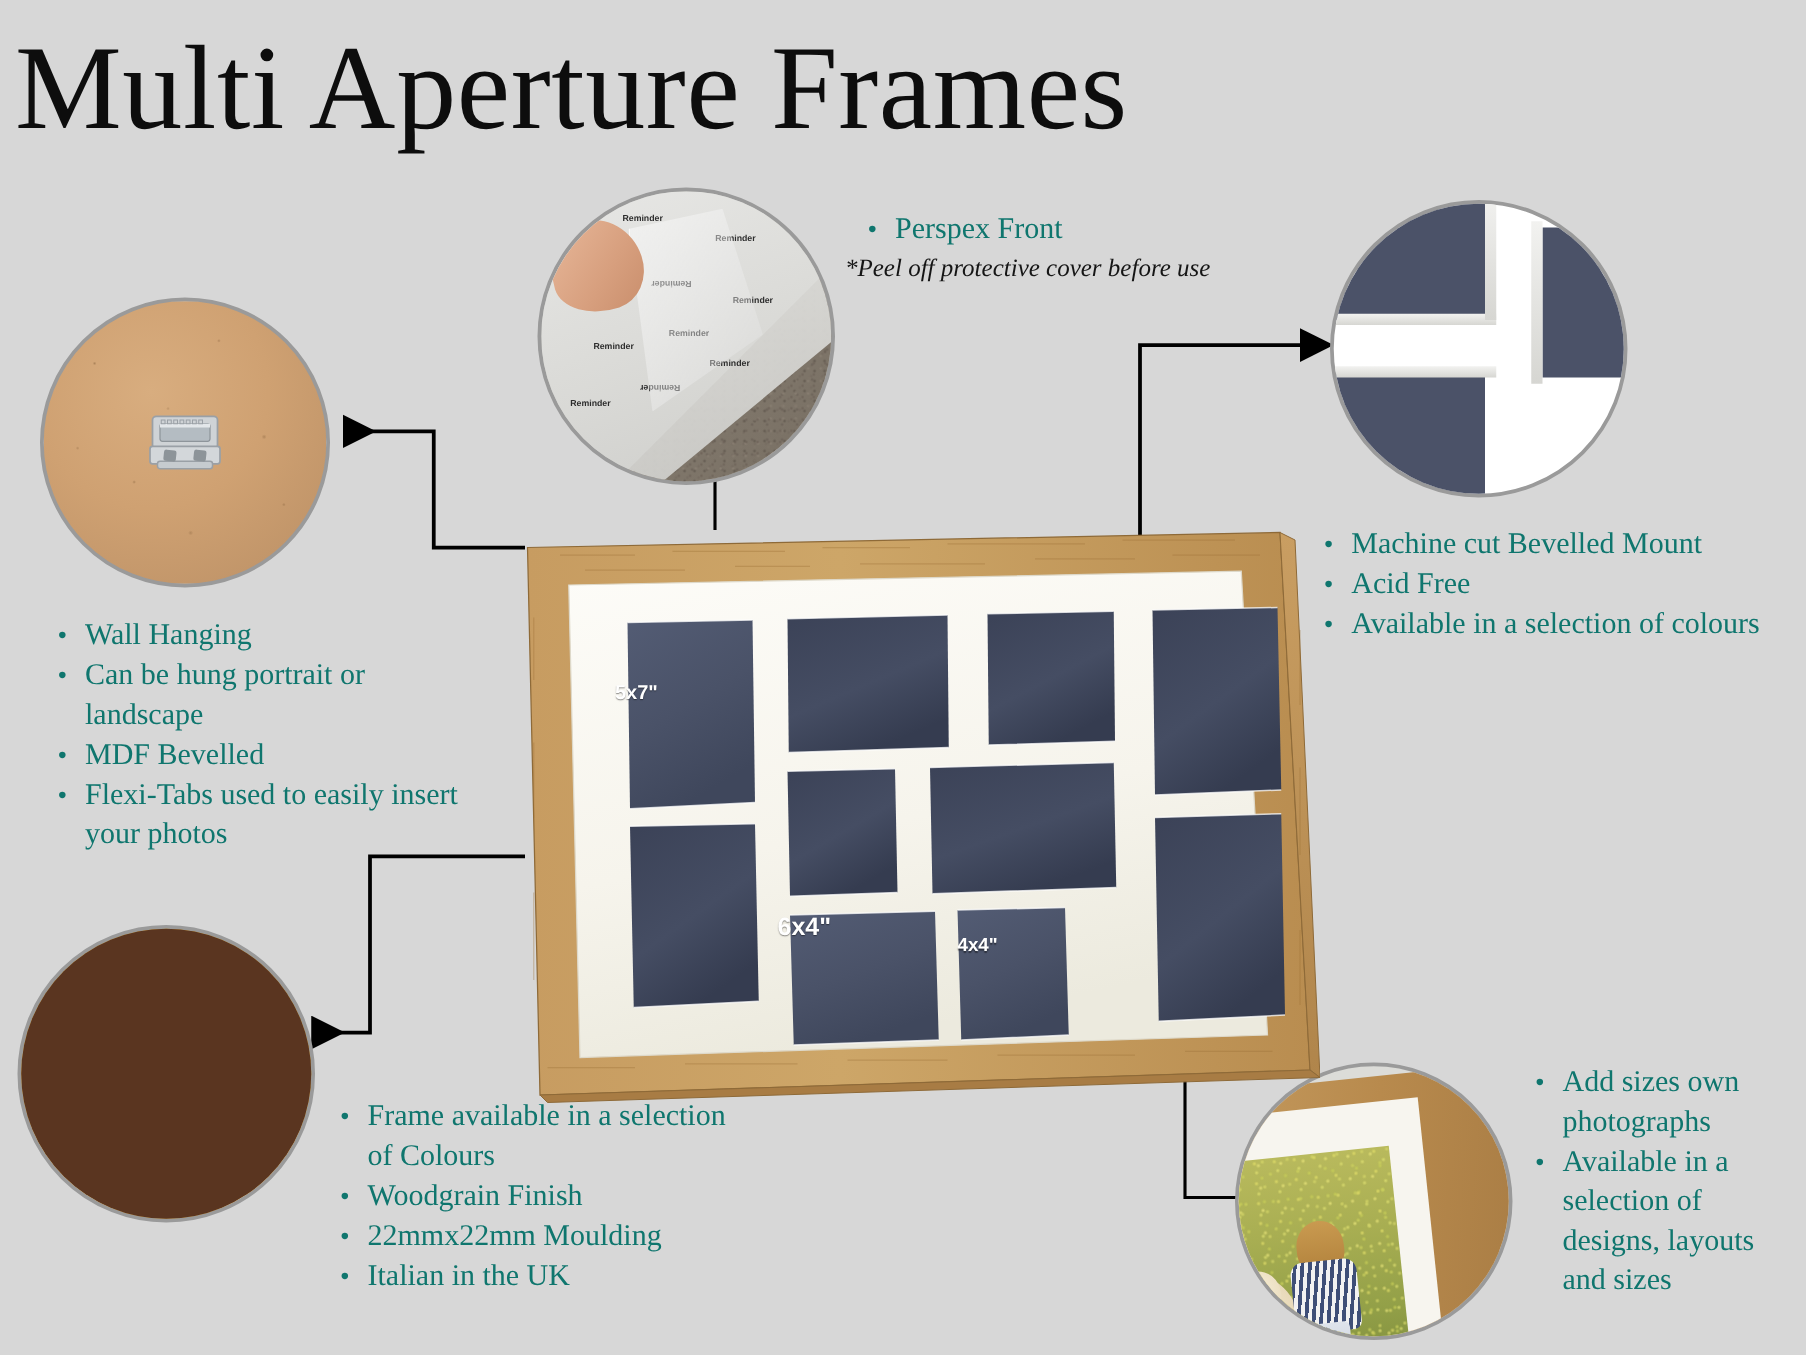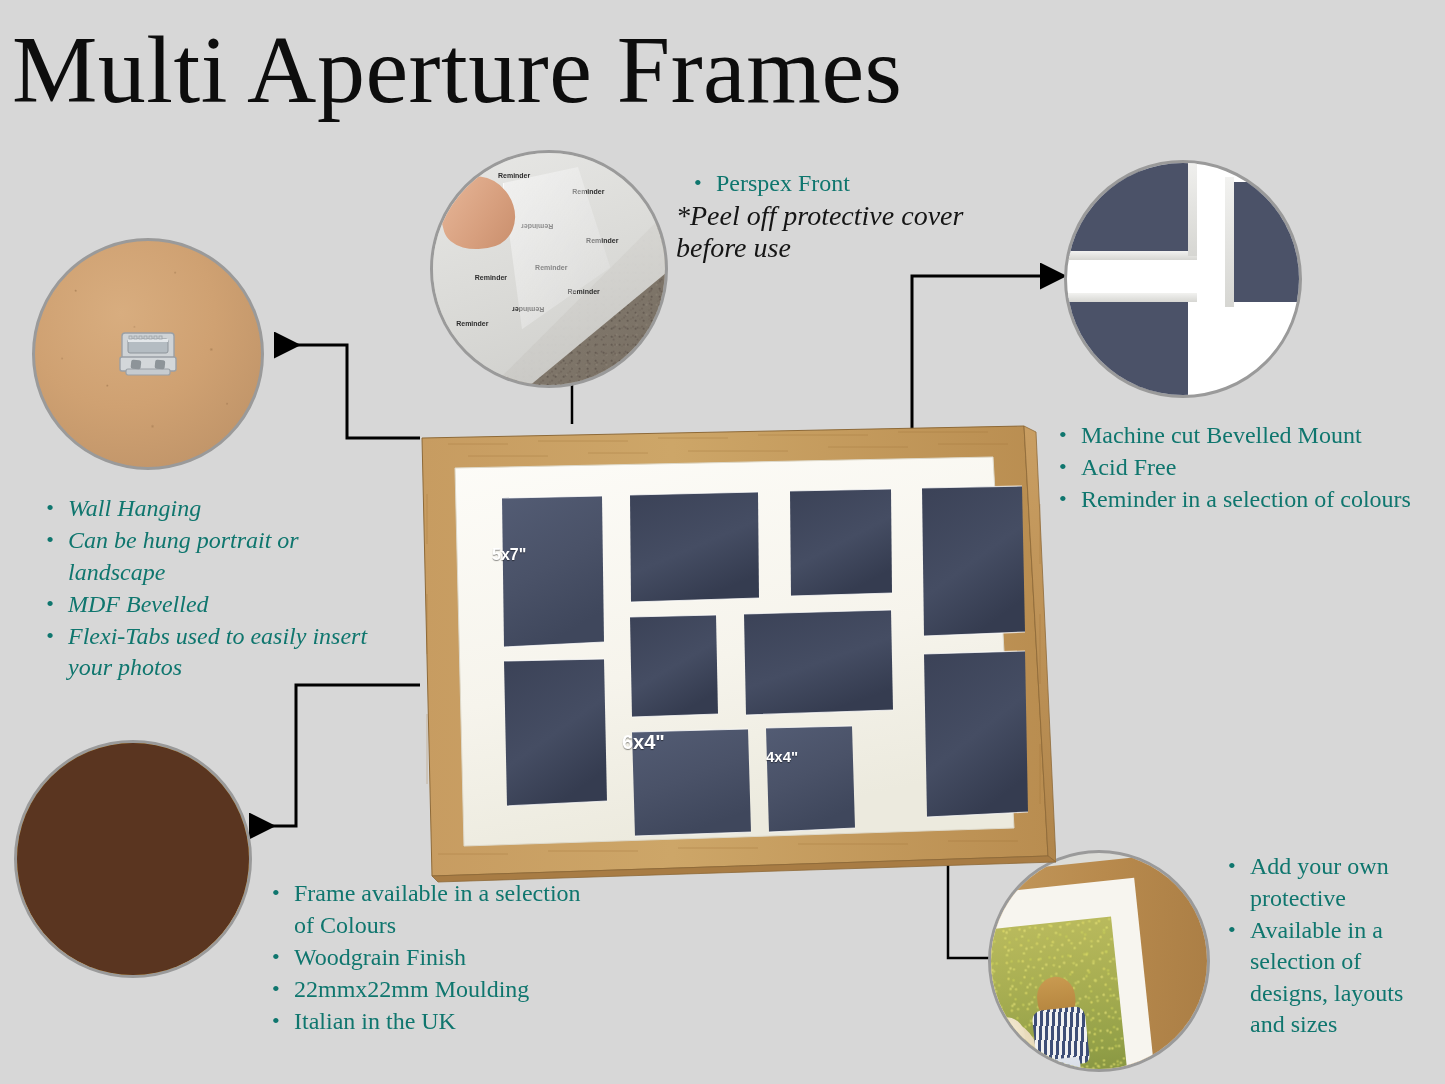--- a/index.html
+++ b/index.html
@@ -55,26 +55,26 @@
     position: absolute;
     left: 4px;
     top: -1px;
     font-size: 22px;
   }
 
   .note-italic {
     position: absolute;
     font-family: "Liberation Serif", "DejaVu Serif", serif;
     font-style: italic;
-    font-size: 28px;
+    font-size: 20px;
     line-height: 31.5px;
     color: #151515;
   }
 
-  #txt-left      { left: 42px;   top: 493px;  width: 340px; font-style: italic; }
+  #txt-left      { left: 42px;   top: 493px;  width: 340px; }
   #txt-top       { left: 690px;  top: 168px;  width: 330px; }
   #txt-topnote   { left: 676px;  top: 200px;  width: 345px; }
   #txt-right     { left: 1055px; top: 420px;  width: 360px; }
   #txt-bottom    { left: 268px;  top: 878px;  width: 330px; }
   #txt-botright  { left: 1224px; top: 851px;  width: 215px; }
 
   
   .conn { position: absolute; left: 0; top: 0; width: 1445px; height: 1084px; pointer-events: none; }
 
   
@@ -393,28 +393,28 @@
   </ul>
 
   <ul class="bullets" id="txt-top">
     <li>Perspex Front</li>
   </ul>
   <div class="note-italic" id="txt-topnote">*Peel off protective cover before use</div>
 
   <ul class="bullets" id="txt-right">
     <li>Machine cut Bevelled Mount</li>
     <li>Acid Free</li>
-    <li>Reminder in a selection of colours</li>
+    <li>Available in a selection of colours</li>
   </ul>
 
   <ul class="bullets" id="txt-bottom">
     <li>Frame available in a selection of Colours</li>
     <li>Woodgrain Finish</li>
     <li>22mmx22mm Moulding</li>
     <li>Italian in the UK</li>
   </ul>
 
   <ul class="bullets" id="txt-botright">
-    <li>Add your own protective</li>
+    <li>Add sizes own photographs</li>
     <li>Available in a selection of designs, layouts and sizes</li>
   </ul>
 
 </div>
 
 </body></html>

